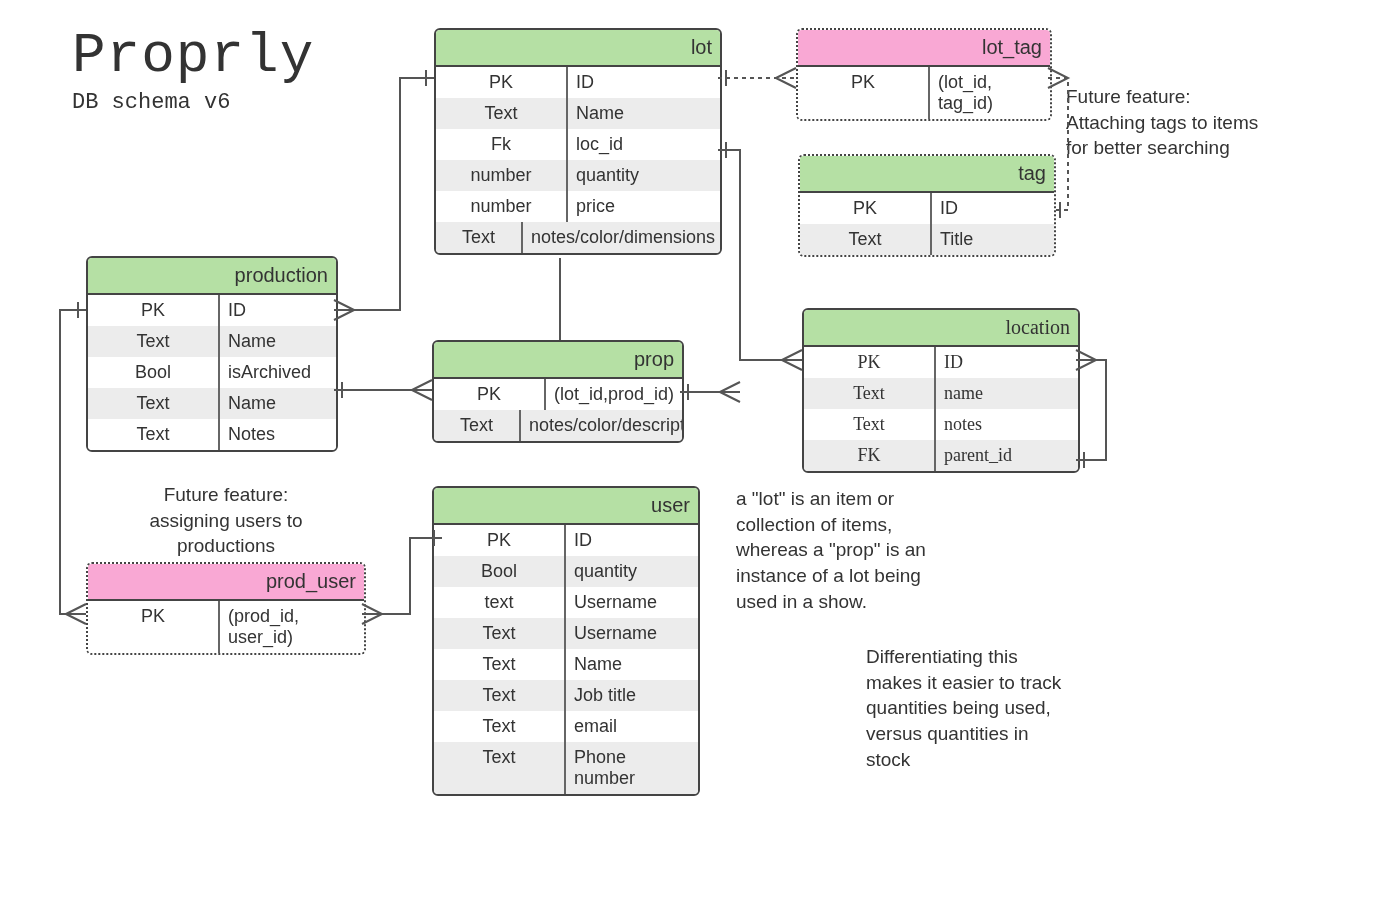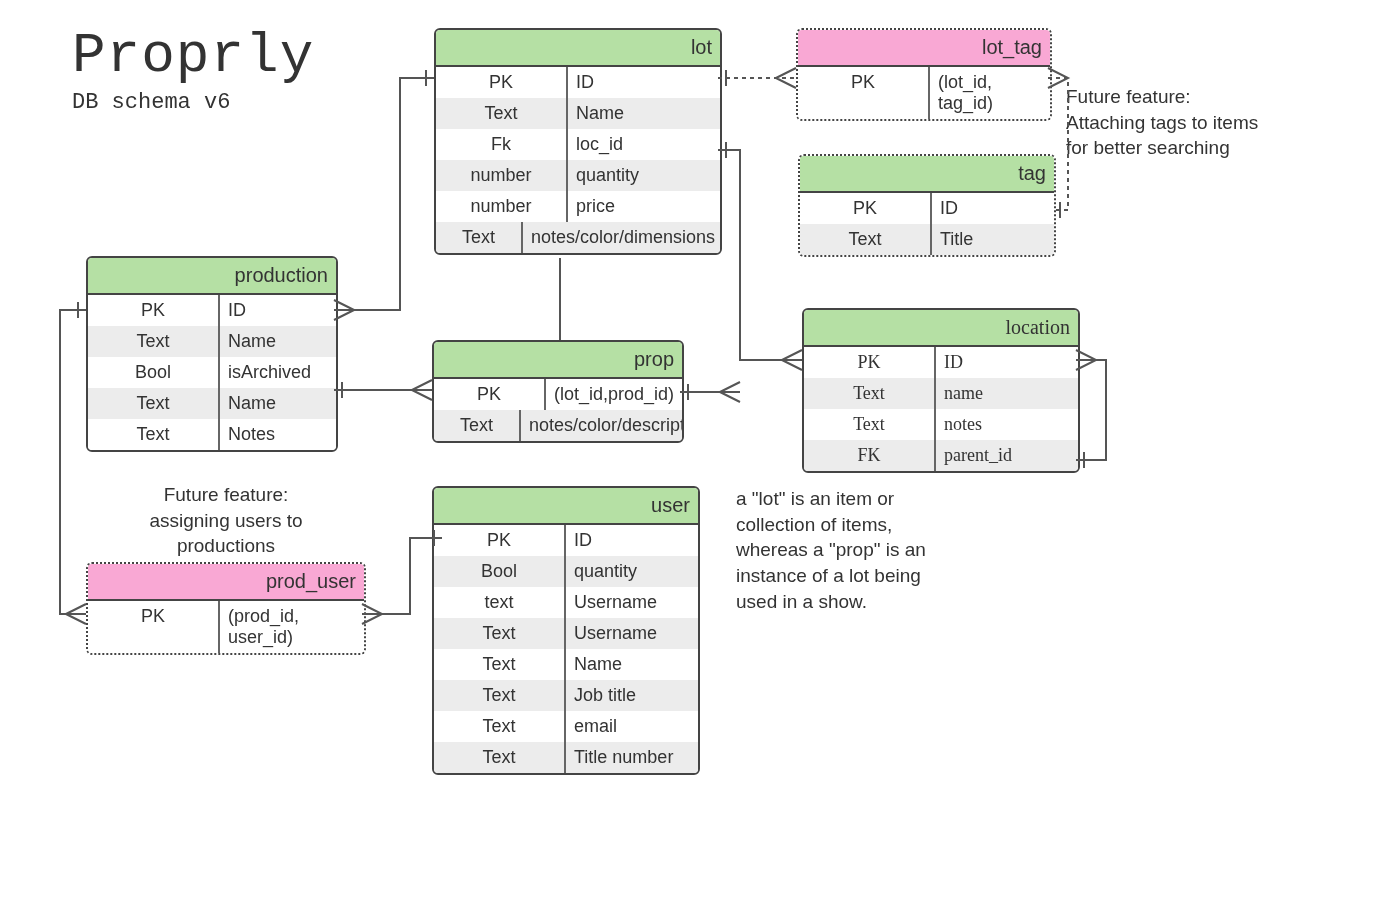--- a/index.html
+++ b/index.html
@@ -174,38 +174,39 @@
         <div class="row">
           <div class="c1">Text</div>
           <div class="c2">Job title</div>
         </div>
         <div class="row">
           <div class="c1">Text</div>
           <div class="c2">email</div>
         </div>
         <div class="row">
           <div class="c1">Text</div>
-          <div class="c2">Title number</div>
+          <div class="c2">Phone number</div>
         </div>
       </div>
   </div>
 
   <div class="entity light dashed" style="left:86px;top:562px;width:276px;">
     <div class="hdr">prod_user</div>
     <div class="rows">
         <div class="row">
           <div class="c1">PK</div>
           <div class="c2">(prod_id, user_id)</div>
         </div>
       </div>
   </div>
 
   <div class="note" style="left:1066px;top:84px;">Future feature:<br>Attaching tags to items<br>for better searching</div>
   <div class="note" style="left:126px;top:482px;text-align:center;width:200px;">Future feature:<br>assigning users to<br>productions</div>
   <div class="note" style="left:736px;top:486px;">a "lot" is an item or<br>collection of items,<br>whereas a "prop" is an<br>instance of a lot being<br>used in a show.</div>
+  <div class="note" style="left:866px;top:644px;">Differentiating this<br>makes it easier to track<br>quantities being used,<br>versus quantities in<br>stock</div>
 
   <svg class="lines">
 
     <path class="conn dashed" d="M718 78 L796 78"></path>
     <path class="cap" d="M726 70 L726 86"></path>
     <path class="cap" d="M776 78 L796 68 M776 78 L796 88"></path>
 
     <path class="conn dashed" d="M1048 78 L1068 78 L1068 210 L1052 210"></path>
     <path class="cap" d="M1048 68 L1068 78 L1048 88"></path>
     <path class="cap" d="M1060 202 L1060 218"></path>

